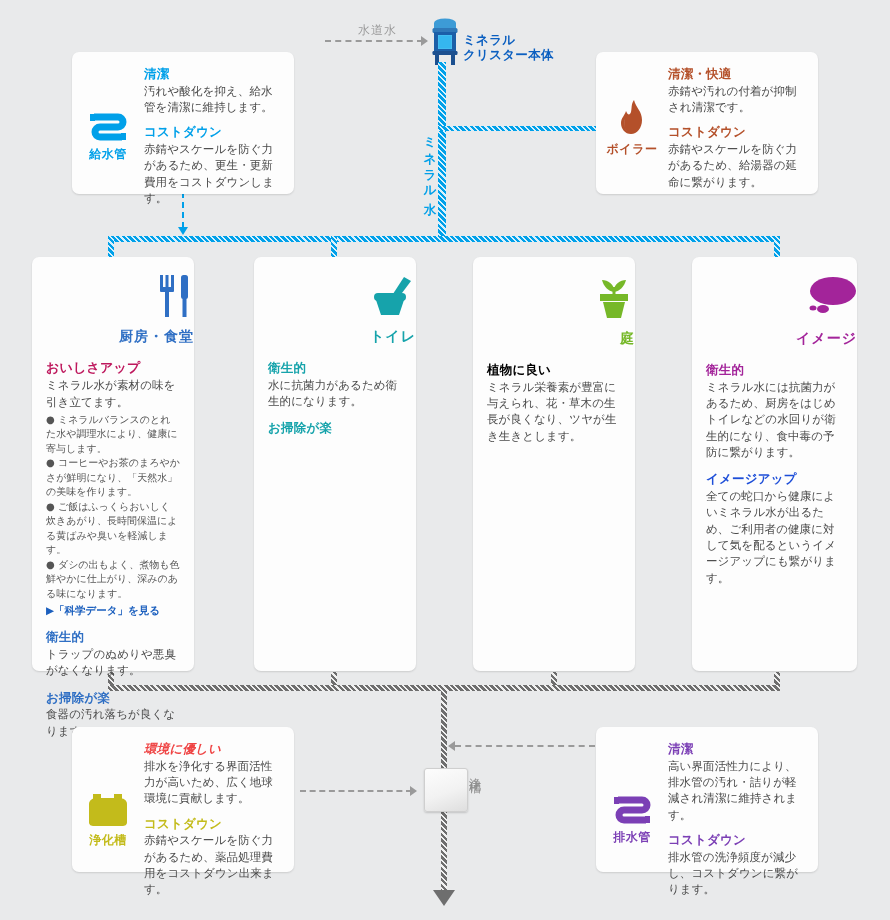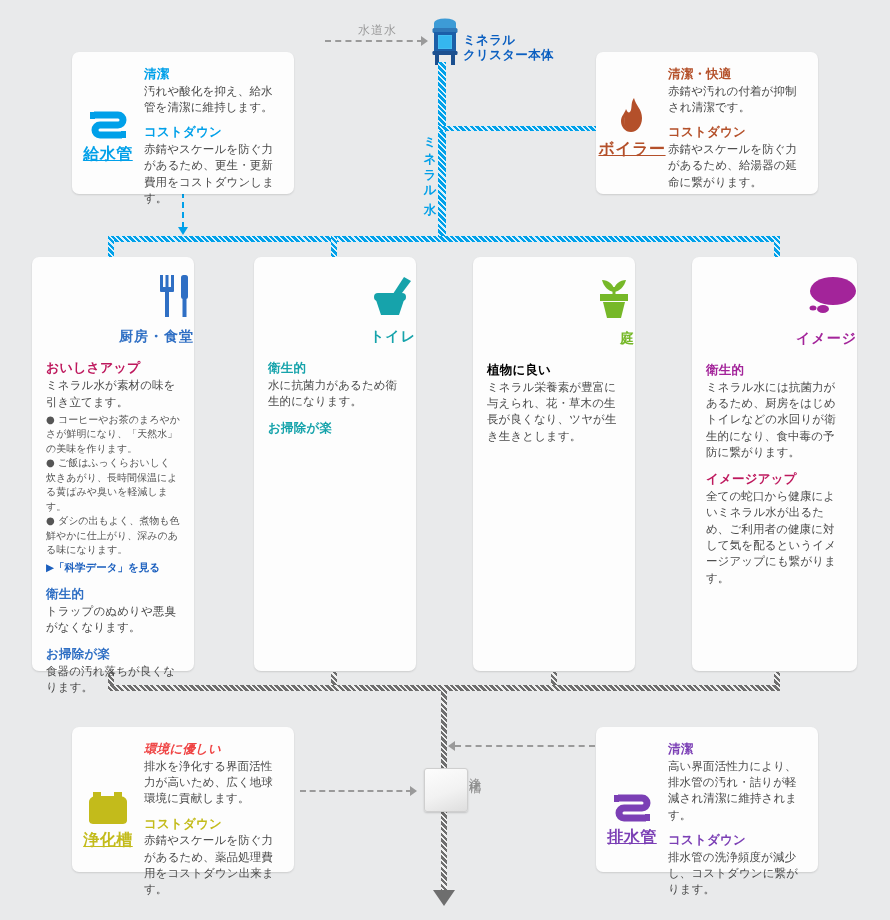--- a/index.html
+++ b/index.html
@@ -46,21 +46,21 @@
     border-radius:7px;
     box-shadow:0 1px 2px rgba(0,0,0,.13);
   }
   .card-inner{display:flex;padding:0;}
   .icon-col{
     width:72px;flex:none;
     display:flex;flex-direction:column;
     align-items:center;justify-content:center;
     padding-top:2px;
   }
-  .icon-label{font-size:16px;font-weight:bold;letter-spacing:.5px;text-decoration:underline;}
+  .icon-label{font-size:12px;font-weight:bold;letter-spacing:.5px;}
   .text-col{flex:1;padding-right:12px;}
 
   .blk{margin-bottom:9px;}
   .blk:last-child{margin-bottom:0;}
   .h{font-size:12.5px;font-weight:bold;line-height:1.25;margin:0 0 1px 0;letter-spacing:.2px;}
   .p{font-size:11.5px;line-height:1.42;color:#4a4a4a;margin:0;letter-spacing:.1px;}
   .bullets{font-size:10px;line-height:1.45;color:#555;margin:3px 0 0 0;letter-spacing:0;}
   .bullets div{margin-bottom:0;}
 
   .sci-link{
@@ -219,20 +219,21 @@
           <rect x="26.5" y="22" width="4" height="20" fill="#2f6fc4"></rect>
         </svg>
       </span>
       <span class="big-label" style="color:#2f6fc4;">厨房・食堂</span>
     </div>
     <div class="vbody">
       <div class="blk">
         <p class="h" style="color:#be185d;font-size:13px;">おいしさアップ</p>
         <p class="p">ミネラル水が素材の味を引き立てます。</p>
         <div class="bullets">
+          <div>● ミネラルバランスのとれた水や調理水により、健康に寄与します。</div>
           <div>● コーヒーやお茶のまろやかさが鮮明になり、「天然水」の美味を作ります。</div>
           <div>● ご飯はふっくらおいしく炊きあがり、長時間保温による黄ばみや臭いを軽減します。</div>
           <div>● ダシの出もよく、煮物も色鮮やかに仕上がり、深みのある味になります。</div>
         </div>
         <span class="sci-link">▶「科学データ」を見る</span>
       </div>
       <div class="blk" style="margin-top:11px;">
         <p class="h" style="color:#2f6fc4;">衛生的</p>
         <p class="p">トラップのぬめりや悪臭がなくなります。</p>
       </div>
@@ -297,21 +298,21 @@
         </svg>
       </span>
       <span class="big-label" style="color:#a3249a;">イメージ</span>
     </div>
     <div class="vbody">
       <div class="blk">
         <p class="h" style="color:#a3249a;">衛生的</p>
         <p class="p">ミネラル水には抗菌力があるため、厨房をはじめトイレなどの水回りが衛生的になり、食中毒の予防に繋がります。</p>
       </div>
       <div class="blk" style="margin-top:11px;">
-        <p class="h" style="color:#be185d;">イメージアップ</p>
+        <p class="h" style="color:#1d4ed8;">イメージアップ</p>
         <p class="p">全ての蛇口から健康によいミネラル水が出るため、ご利用者の健康に対して気を配るというイメージアップにも繋がります。</p>
       </div>
     </div>
   </div>
 
   <div class="card" style="left:72px;top:727px;width:222px;height:145px;">
     <div class="card-inner" style="padding:14px 0 0 0;">
       <div class="icon-col">
         <span>
           <svg width="42" height="36" viewBox="0 0 42 36">

